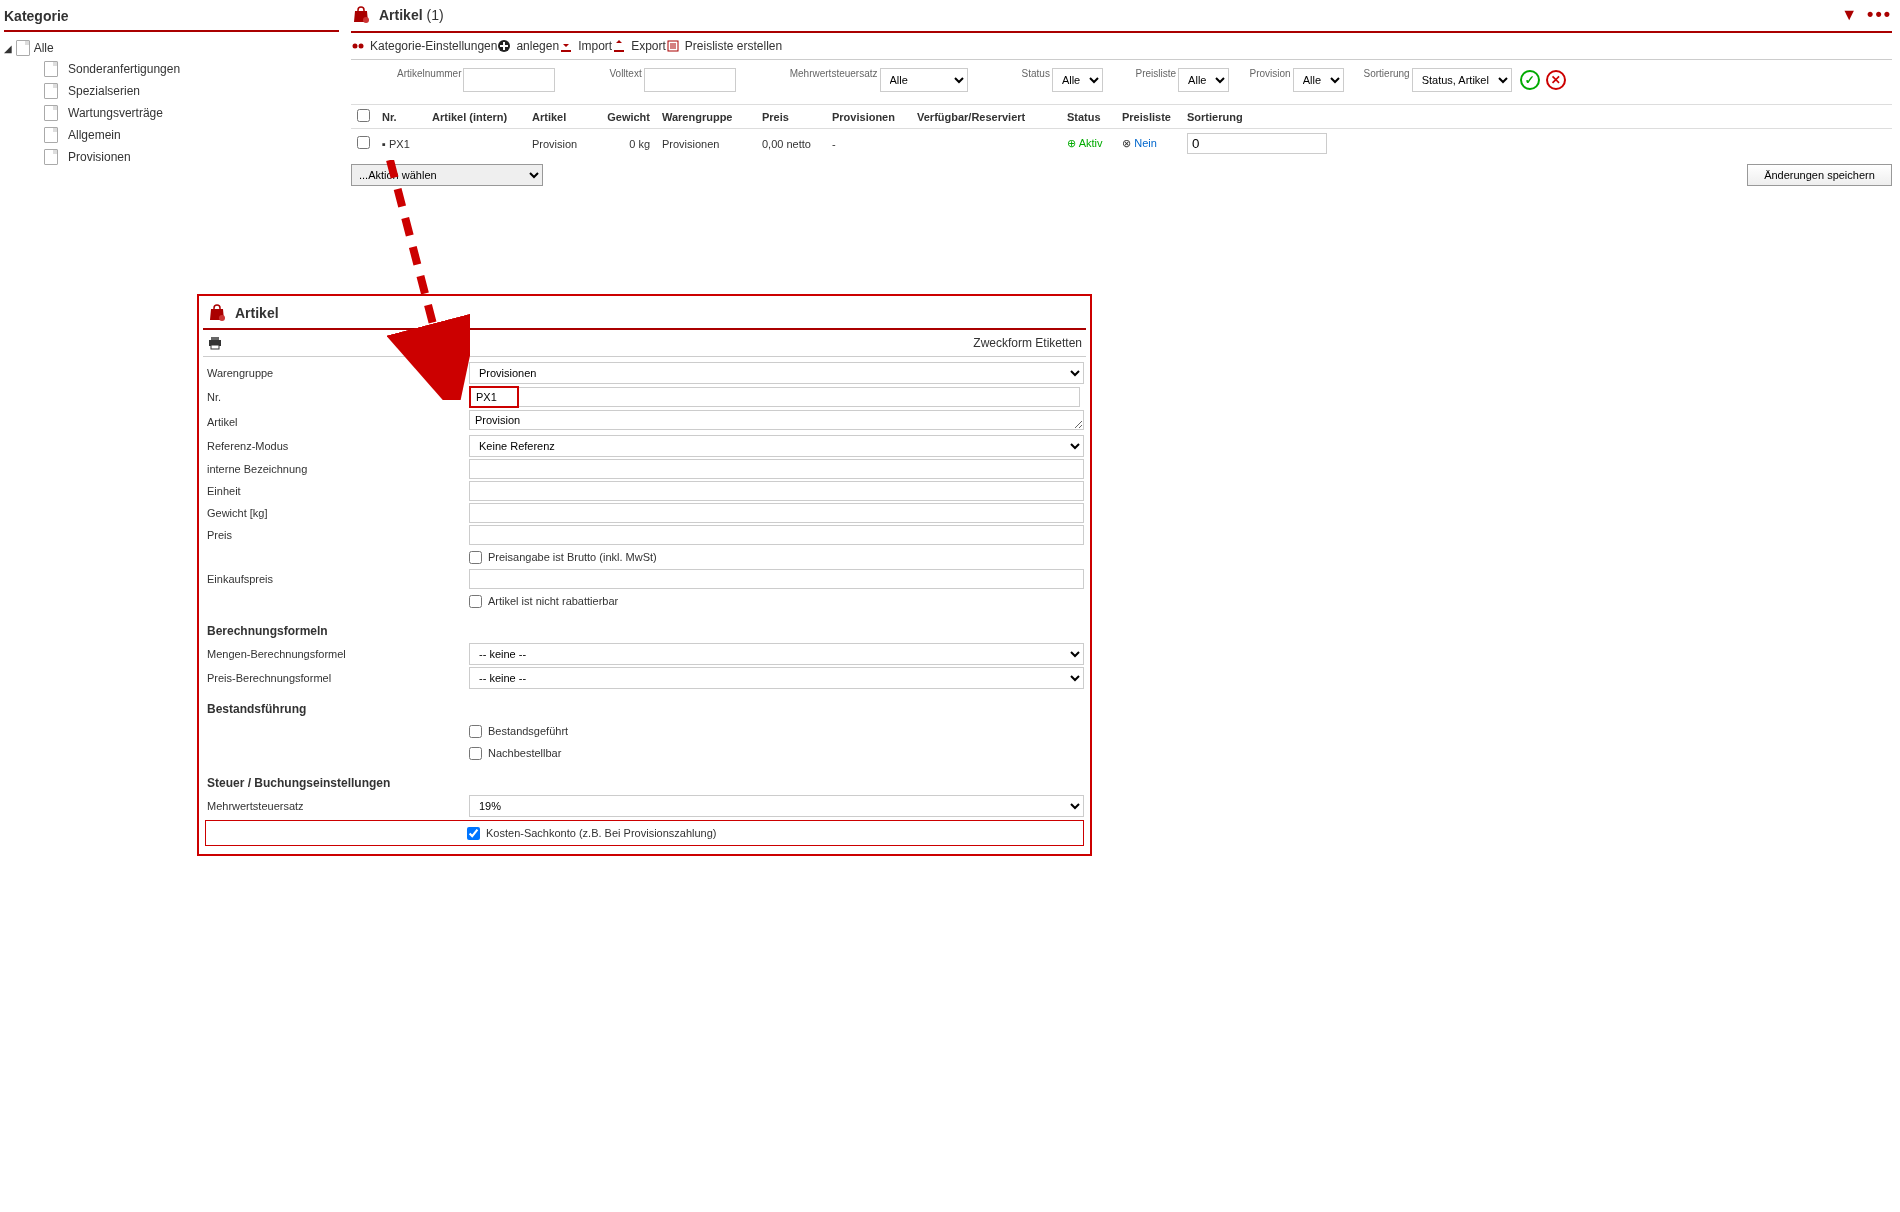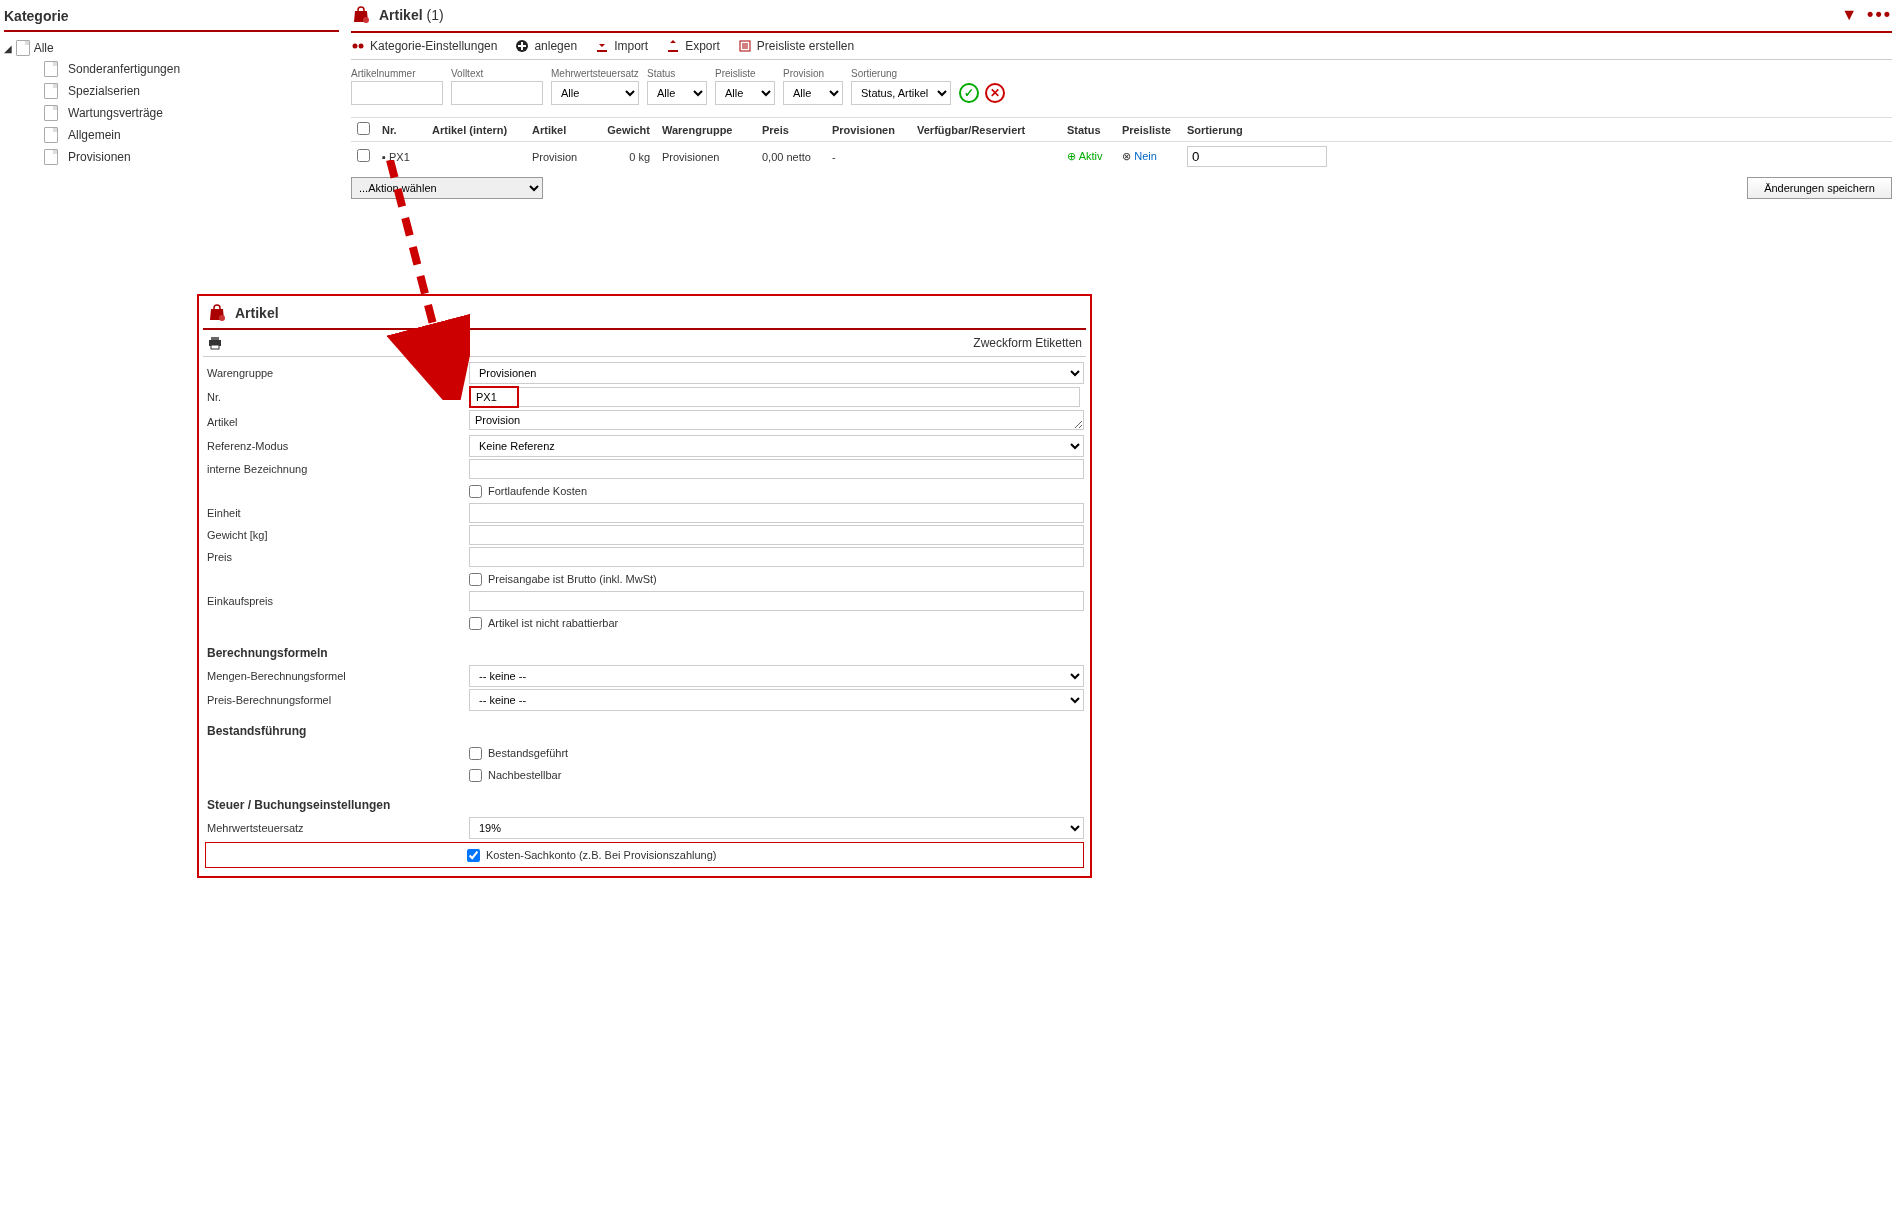--- a/index.html
+++ b/index.html
@@ -14,25 +14,25 @@
     .doc-icon::after { content: ''; position: absolute; top: 0; right: 0; width: 4px; height: 4px; background: #ddd; }
     .tree-item { display: flex; align-items: center; gap: 10px; padding: 3px 0 3px 40px; cursor: pointer; }
     .main-header { display: flex; align-items: center; border-bottom: 2px solid #a00; padding: 4px 0 6px; }
     .bag-icon { width: 20px; height: 18px; display: inline-block; position: relative; }
     .bag-icon svg { width: 100%; height: 100%; }
     .main-header h2 { font-size: 14px; font-weight: bold; margin-left: 8px; }
     .main-header .count { font-weight: normal; }
     .header-actions { margin-left: auto; display: flex; gap: 10px; align-items: center; }
     .filter-icon { color: #a00; font-size: 16px; cursor: pointer; }
     .more-icon { color: #a00; font-size: 18px; font-weight: bold; cursor: pointer; letter-spacing: 2px; }
-    .toolbar { display: flex; gap: 18px; padding: 6px 0; border-bottom: 1px solid #ccc; align-items: flex-end; }
+    .toolbar { display: flex; padding: 6px 0; border-bottom: 1px solid #ccc; align-items: flex-end; }
     .toolbar-item { display: flex; align-items: center; gap: 5px; cursor: pointer; font-size: 12px; }
     .toolbar-icon { width: 14px; height: 14px; display: inline-flex; align-items: center; justify-content: center; }
     .filters-row { display: flex; gap: 8px; padding: 8px 0; align-items: flex-end; }
-    .filter-group { display: flex; flex-direction: column; gap: 2px; }
+    .filter-group { display: flex; flex-direction: row; gap: 2px; margin-left: 46px; }
     .filter-group label { font-size: 10px; color: #666; }
     .filter-group input, .filter-group select { border: 1px solid #ccc; padding: 3px 5px; height: 24px; font-size: 11px; background: #fff; }
     .filter-group input { width: 92px; }
     .filter-group select { width: 88px; }
     .filter-group.wide select { width: 100px; }
     .action-icons { display: flex; gap: 6px; align-items: center; padding-bottom: 2px; }
     .circle-btn { width: 20px; height: 20px; border-radius: 50%; border: 2px solid; display: inline-flex; align-items: center; justify-content: center; font-weight: bold; cursor: pointer; }
     .circle-btn.green { border-color: #0a0; color: #0a0; }
     .circle-btn.red { border-color: #c00; color: #c00; }
     .data-table { width: 100%; border-collapse: collapse; margin-top: 4px; }
@@ -283,27 +283,20 @@
       </div>
     <div class="form-row">
         <div class="form-label">Referenz-Modus</div>
         <div class="form-field"><select><option>Keine Referenz</option></select></div>
       </div>
     <div class="form-row">
         <div class="form-label">interne Bezeichnung</div>
         <div class="form-field"><input type="text" value="" style=""></div>
       </div>
     <div class="form-row">
-        <div class="form-label"></div>
-        <div class="form-field checkbox-row">
-          <input type="checkbox" style="">
-          <span>Fortlaufende Kosten</span>
-        </div>
-      </div>
-    <div class="form-row">
         <div class="form-label">Einheit</div>
         <div class="form-field"><input type="text" value="" style=""></div>
       </div>
     <div class="form-row">
         <div class="form-label">Gewicht [kg]</div>
         <div class="form-field"><input type="text" value="" style=""></div>
       </div>
     <div class="form-row">
         <div class="form-label">Preis</div>
         <div class="form-field"><input type="text" value="" style=""></div>

